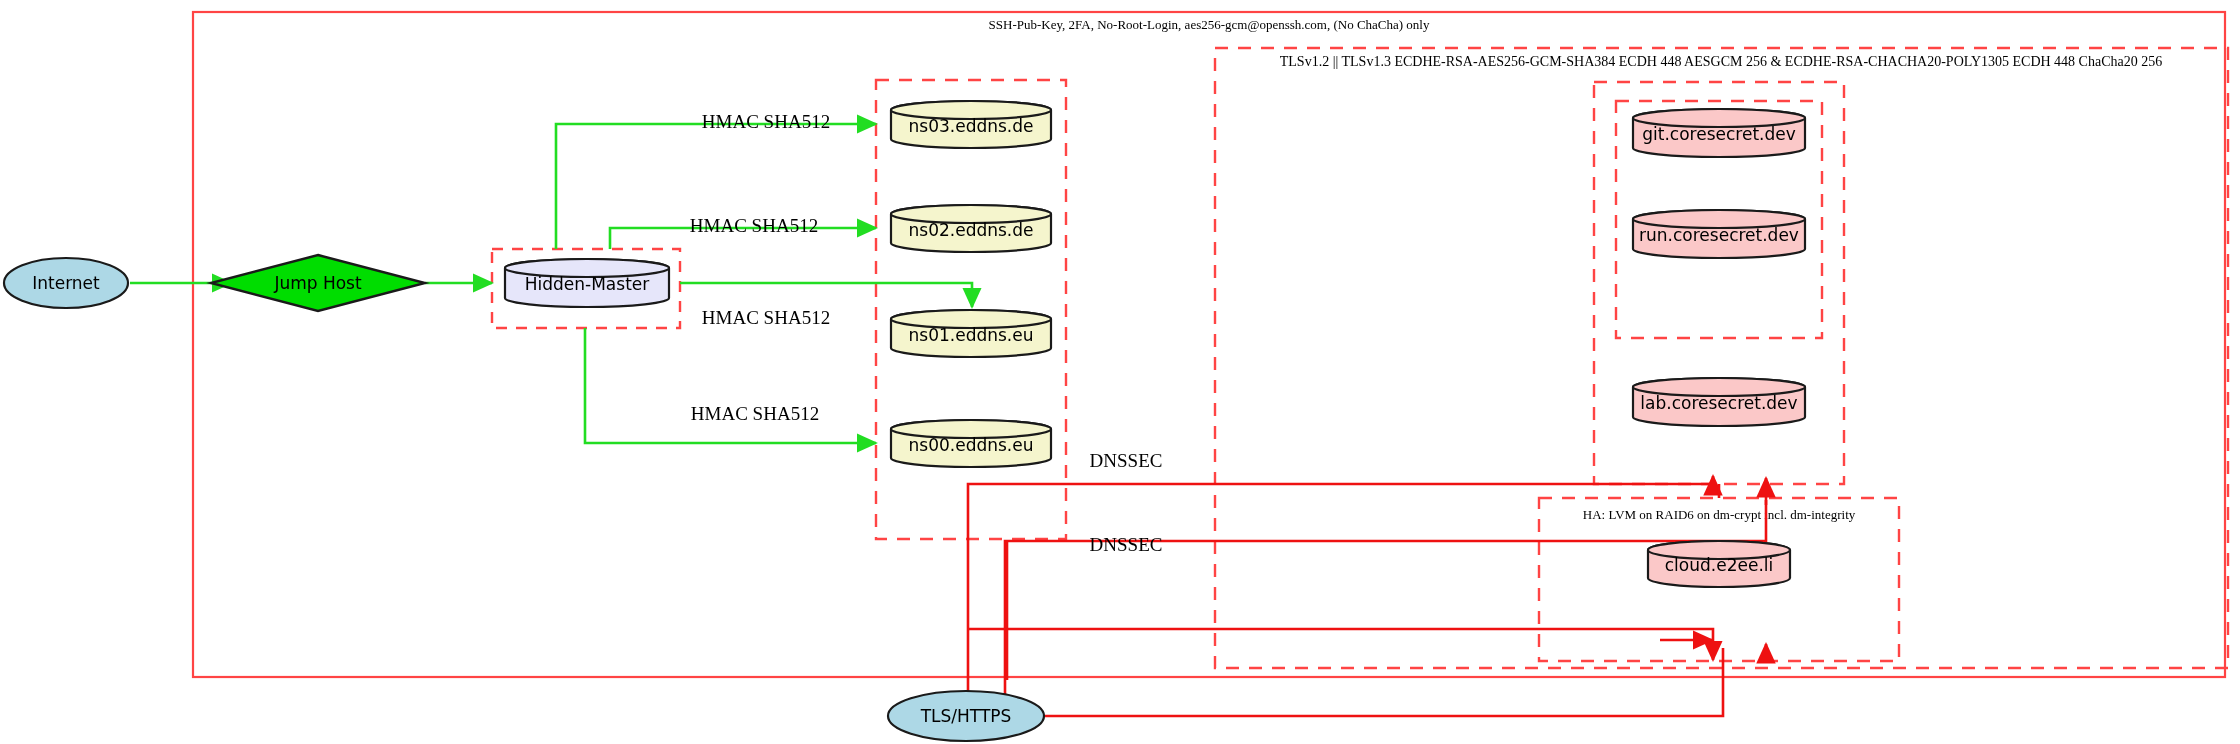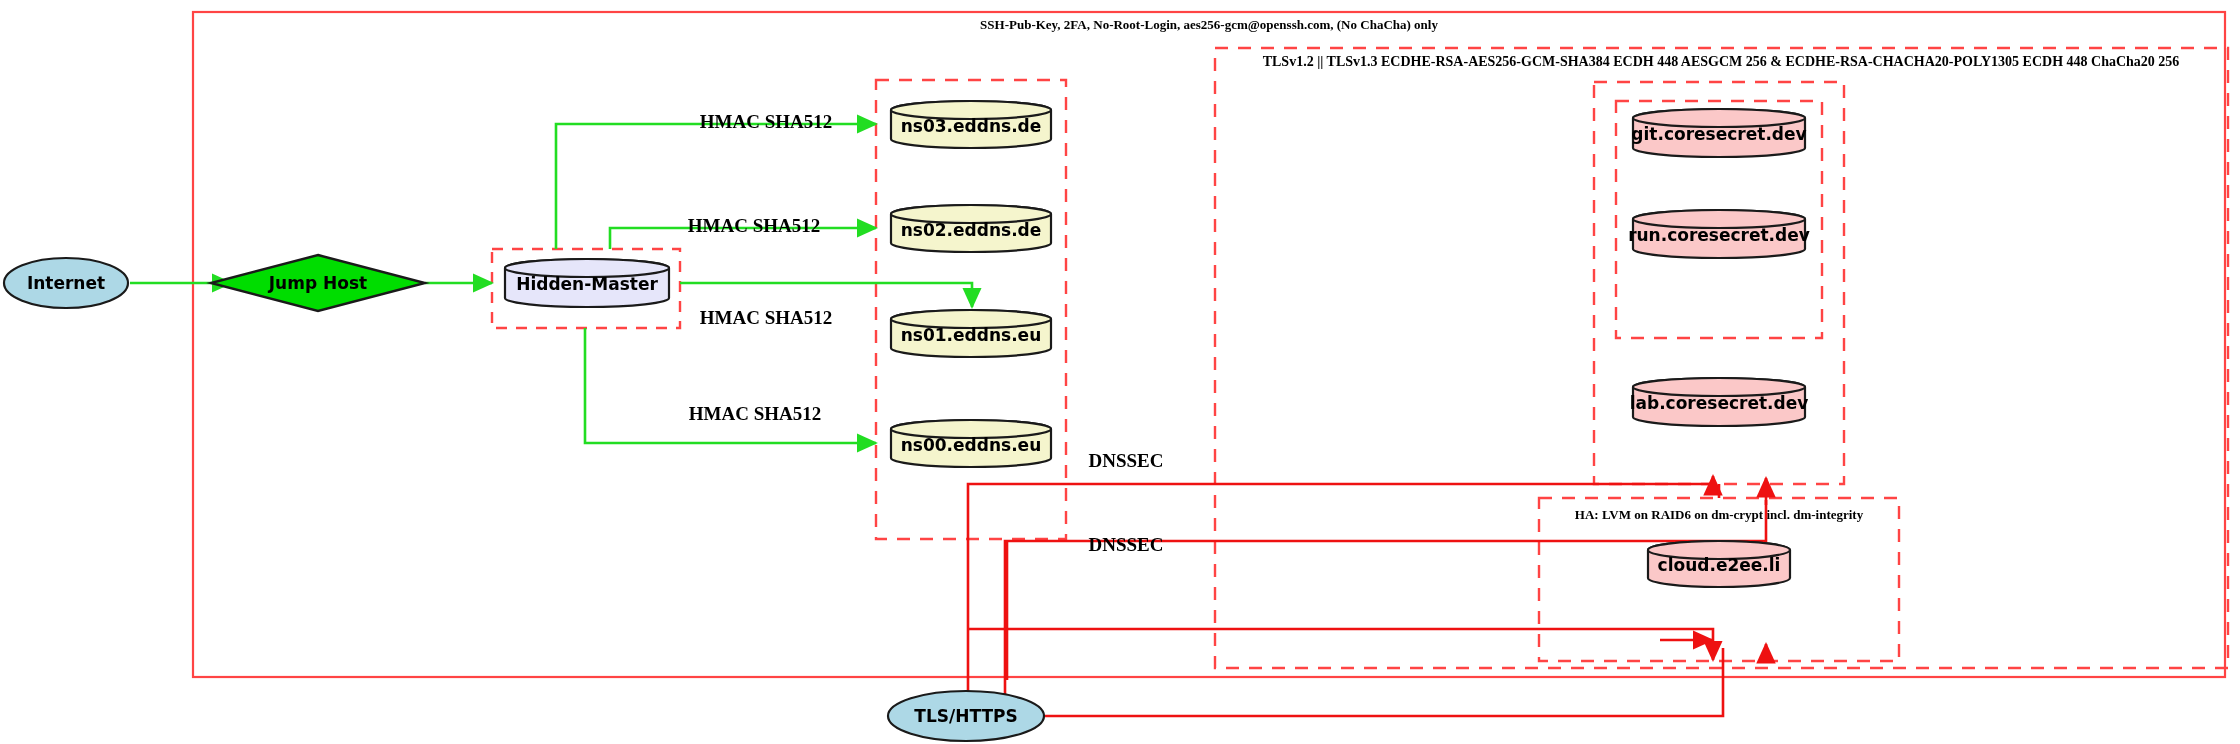--- a/index.html
+++ b/index.html
@@ -1,18 +1,18 @@
 <!DOCTYPE html>
 <html><head>
 <meta charset="utf-8">
 <style>
   html,body{margin:0;padding:0;background:#ffffff;}
   body{width:2240px;height:744px;position:relative;overflow:hidden;
        font-family:"Liberation Sans",sans-serif;}
-  #stage{position:absolute;left:0;top:0;width:2240px;height:744px;font-weight:bold;}
+  #stage{position:absolute;left:0;top:0;width:2240px;height:744px;}
   svg.layer{position:absolute;left:0;top:0;width:2240px;height:744px;}
 
   .node-label{
     font-family:"DejaVu Sans",sans-serif;
     font-size:17px; fill:#000000; text-anchor:middle;
     dominant-baseline:middle;
   }
   .edge-label{
     font-family:"Liberation Serif",serif;
     font-size:19px; fill:#000000; text-anchor:middle;

